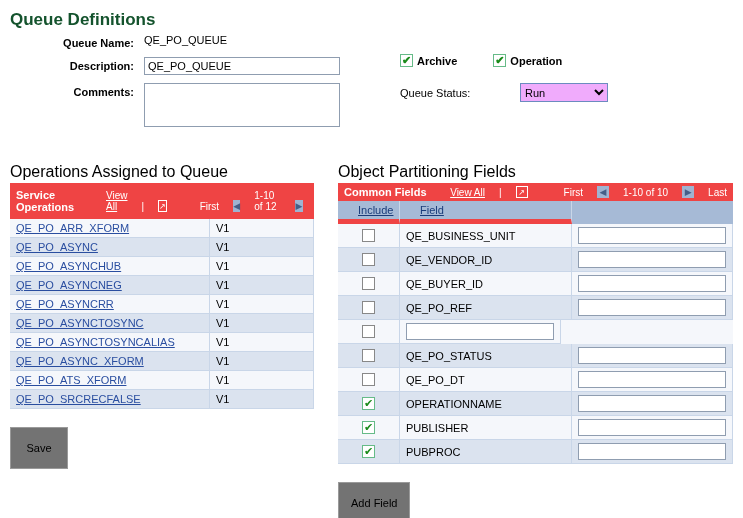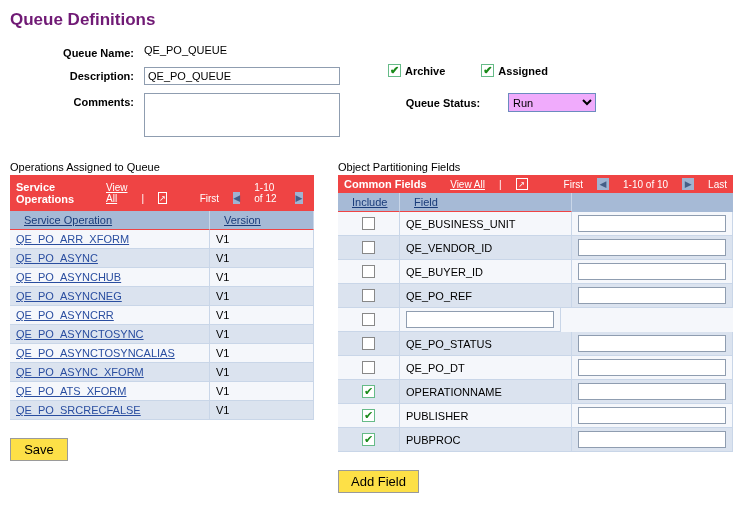--- a/index.html
+++ b/index.html
@@ -6,28 +6,28 @@
   body {
     font-family: Arial, sans-serif;
     font-size: 11px;
     color: #000;
     margin: 0;
     padding: 10px;
     background: #fff;
     width: 743px;
   }
   .page-title {
-    color: #701a75;
+    color: #14532d;
     font-size: 17px;
     font-weight: bold;
-    margin-bottom: 14px;
+    margin-bottom: 4px;
   }
   .form-area {
     display: flex;
-    gap: 8px;
+    gap: 20px;
   }
   .form-left { flex: 0 0 370px; }
   .form-right { flex: 1; padding-top: 20px; }
   .form-row {
     display: flex;
     align-items: flex-start;
     margin-bottom: 8px;
   }
   .form-label {
     width: 134px;
@@ -57,26 +57,26 @@
     margin-bottom: 16px;
   }
   .check-item { display: flex; align-items: center; gap: 4px; font-weight: bold; }
   .fake-check {
     width: 13px; height: 13px; border: 1px solid #6b8; background: #fff;
     display: inline-flex; align-items: center; justify-content: center;
     color: #1a8a1a; font-size: 11px; line-height: 1;
   }
   .fake-check.unchecked { border-color:#888; color: transparent; }
   .right-row { display: flex; align-items: center; margin-bottom: 8px; }
-  .right-label { width: 120px; text-align: center; font-weight: bold; padding-right: 10px; }
+  .right-label { width: 120px; text-align: left; font-weight: normal; padding-right: 10px; }
   select.sel {
     border: 1px solid #6c8bbf; height: 19px; font-size: 11px; background: #f0abfc;
     width: 88px;
   }
-  .section-title { font-size: 11px; margin: 14px 0 2px; }
+  .section-title { font-size: 16px; margin: 26px 0 2px; }
   .grids { display: flex; gap: 24px; align-items: flex-start; }
   .grid-left { width: 304px; }
   .grid-right { flex: 1; width: 395px; }
   .grid-hdr {
     background: #ef4444;
     color: #fff;
     display: flex;
     align-items: center;
     padding: 2px 6px;
     font-size: 11px;
@@ -95,46 +95,46 @@
   .nav-icon {
     display: inline-flex; width: 12px; height: 12px; background: #9fb3d1;
     align-items: center; justify-content: center; color: #455e87; font-size: 9px;
   }
   .popout-icon {
     display: inline-flex; width: 12px; height: 12px; border: 1px solid #fff;
     align-items: center; justify-content: center; color: #fff; font-size: 8px;
   }
   .col-hdr-row { display: flex; background: #a6bad6; }
   .col-hdr {
-    padding: 3px 14px; font-size: 11px;
-    border-right: 1px solid #c9d6e8; border-bottom: 1px solid #ef4444;
+    padding: 3px 20px; font-size: 11px;
+    border-right: 1px solid #c9d6e8; border-bottom: 5px solid #ef4444;
   }
   .col-hdr a { color: #1a3c7a; text-decoration: underline; cursor: pointer; }
   .data-row { display: flex; }
   .data-row.even { background: #f5f7fb; }
   .data-row.odd { background: #dbe3ef; }
   .cell {
     padding: 3px 6px; font-size: 11px;
     border-right: 1px solid #c9d6e8; border-bottom: 1px solid #c9d6e8;
     display: flex; align-items: center;
   }
   .op-col-svc { width: 200px; }
   .op-col-ver { width: 104px; }
   .cf-col-inc { width: 62px; justify-content: center; }
   .cf-col-fld { width: 172px; }
   .cf-col-als { width: 161px; }
   .link { color: #2a4ea0; text-decoration: underline; cursor: pointer; }
   .alias-input {
     width: 150px; height: 17px; border: 1px solid #8f9db0; font-size: 11px;
   }
   .btn {
-    background: #fde047;
+    background: #737373;
     border: 1px solid #9a9a9a;
-    padding: 3px 12px;
-    font-size: 13px;
+    padding: 14px 12px;
+    font-size: 11px;
     cursor: pointer;
     min-width: 58px;
   }
   .btn-row { margin-top: 18px; }
 </style>
 </head>
 <body>
 
 <div class="page-title">Queue Definitions</div>
 
@@ -159,21 +159,21 @@
   </div>
 
   <div class="form-right">
     <div class="check-row">
       <div class="check-item">
         <span class="fake-check">✔</span>
         <span>Archive</span>
       </div>
       <div class="check-item">
         <span class="fake-check">✔</span>
-        <span>Assigned</span>
+        <span>Operation</span>
       </div>
     </div>
     <div class="right-row">
       <div class="right-label">Queue Status:</div>
       <select class="sel">
         <option>Run</option>
       </select>
     </div>
   </div>
 </div>
@@ -189,24 +189,20 @@
           <span>|</span>
           <span class="popout-icon">↗</span>
           <span style="width:8px;"></span>
           <span>First</span>
           <span class="nav-icon">◀</span>
           <span>1-10 of 12</span>
           <span class="nav-icon">▶</span>
           <a>Last</a>
         </div>
       </div>
-      <div class="col-hdr-row">
-        <div class="col-hdr op-col-svc"><a>Service Operation</a></div>
-        <div class="col-hdr op-col-ver"><a>Version</a></div>
-      </div>
       <div id="ops-rows">
           <div class="data-row even">
             <div class="cell op-col-svc">
               <span class="link">QE_PO_ARR_XFORM</span>
             </div>
             <div class="cell op-col-ver">V1</div>
           </div>
           <div class="data-row odd">
             <div class="cell op-col-svc">
               <span class="link">QE_PO_ASYNC</span>

